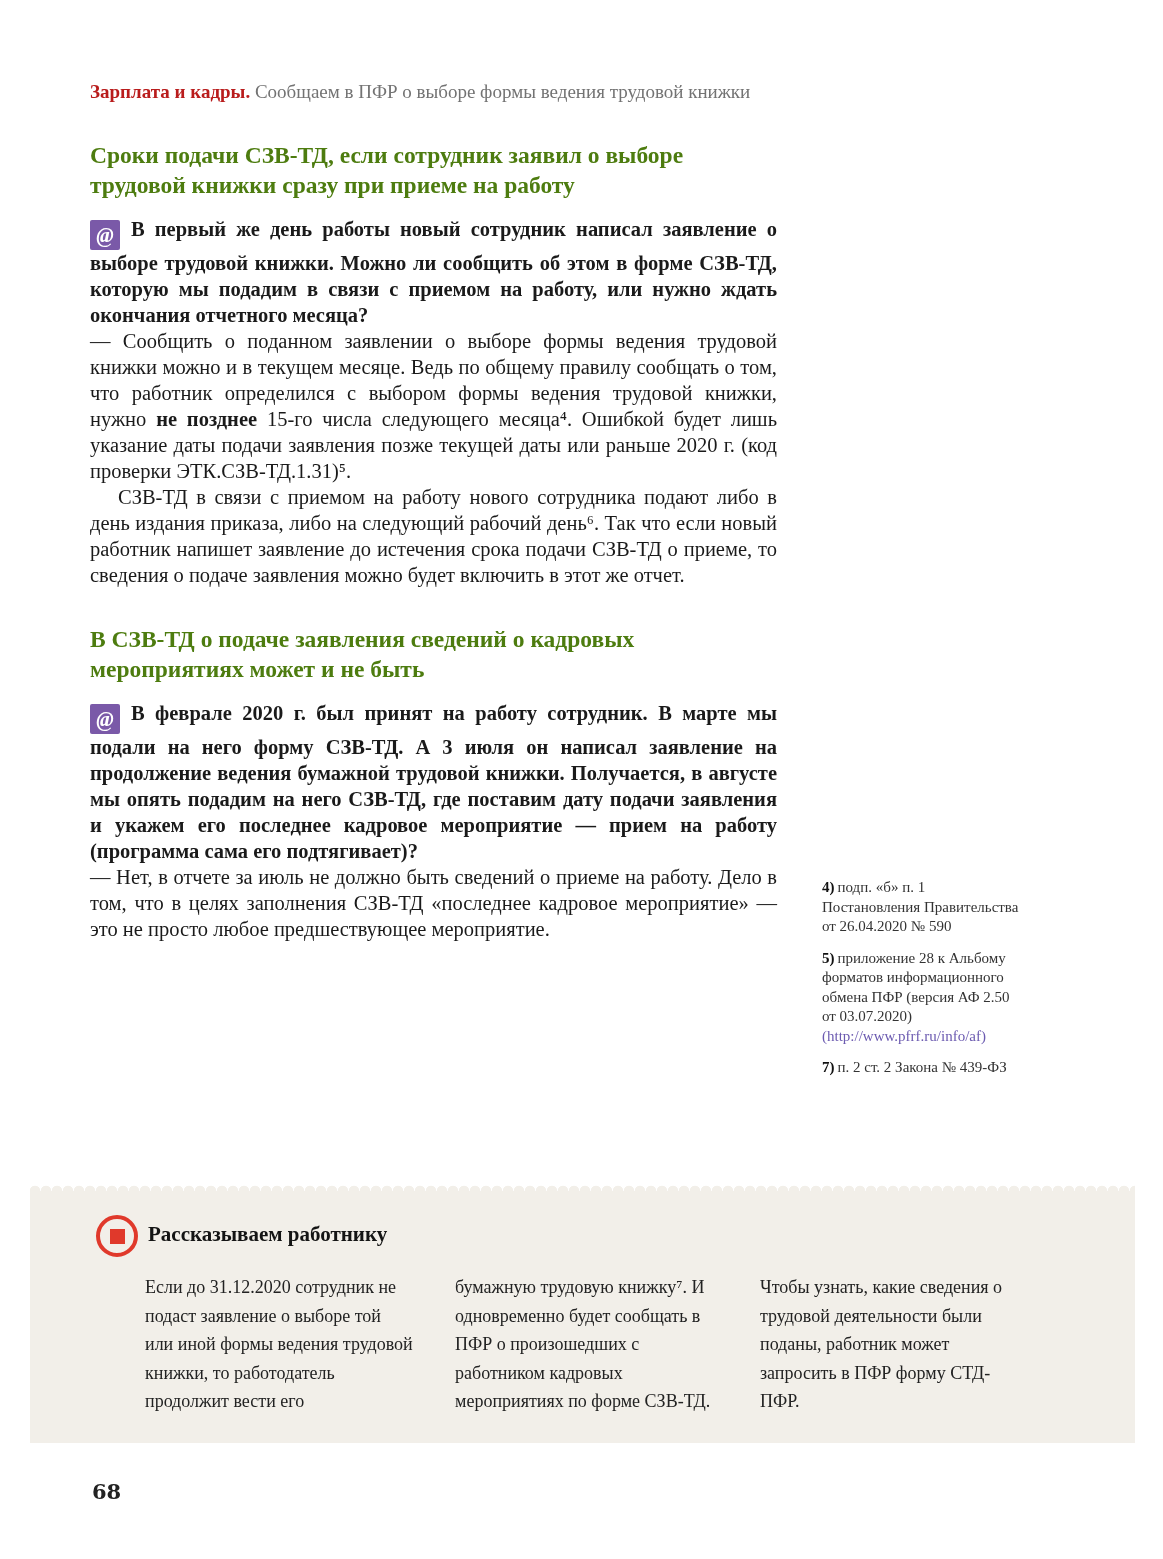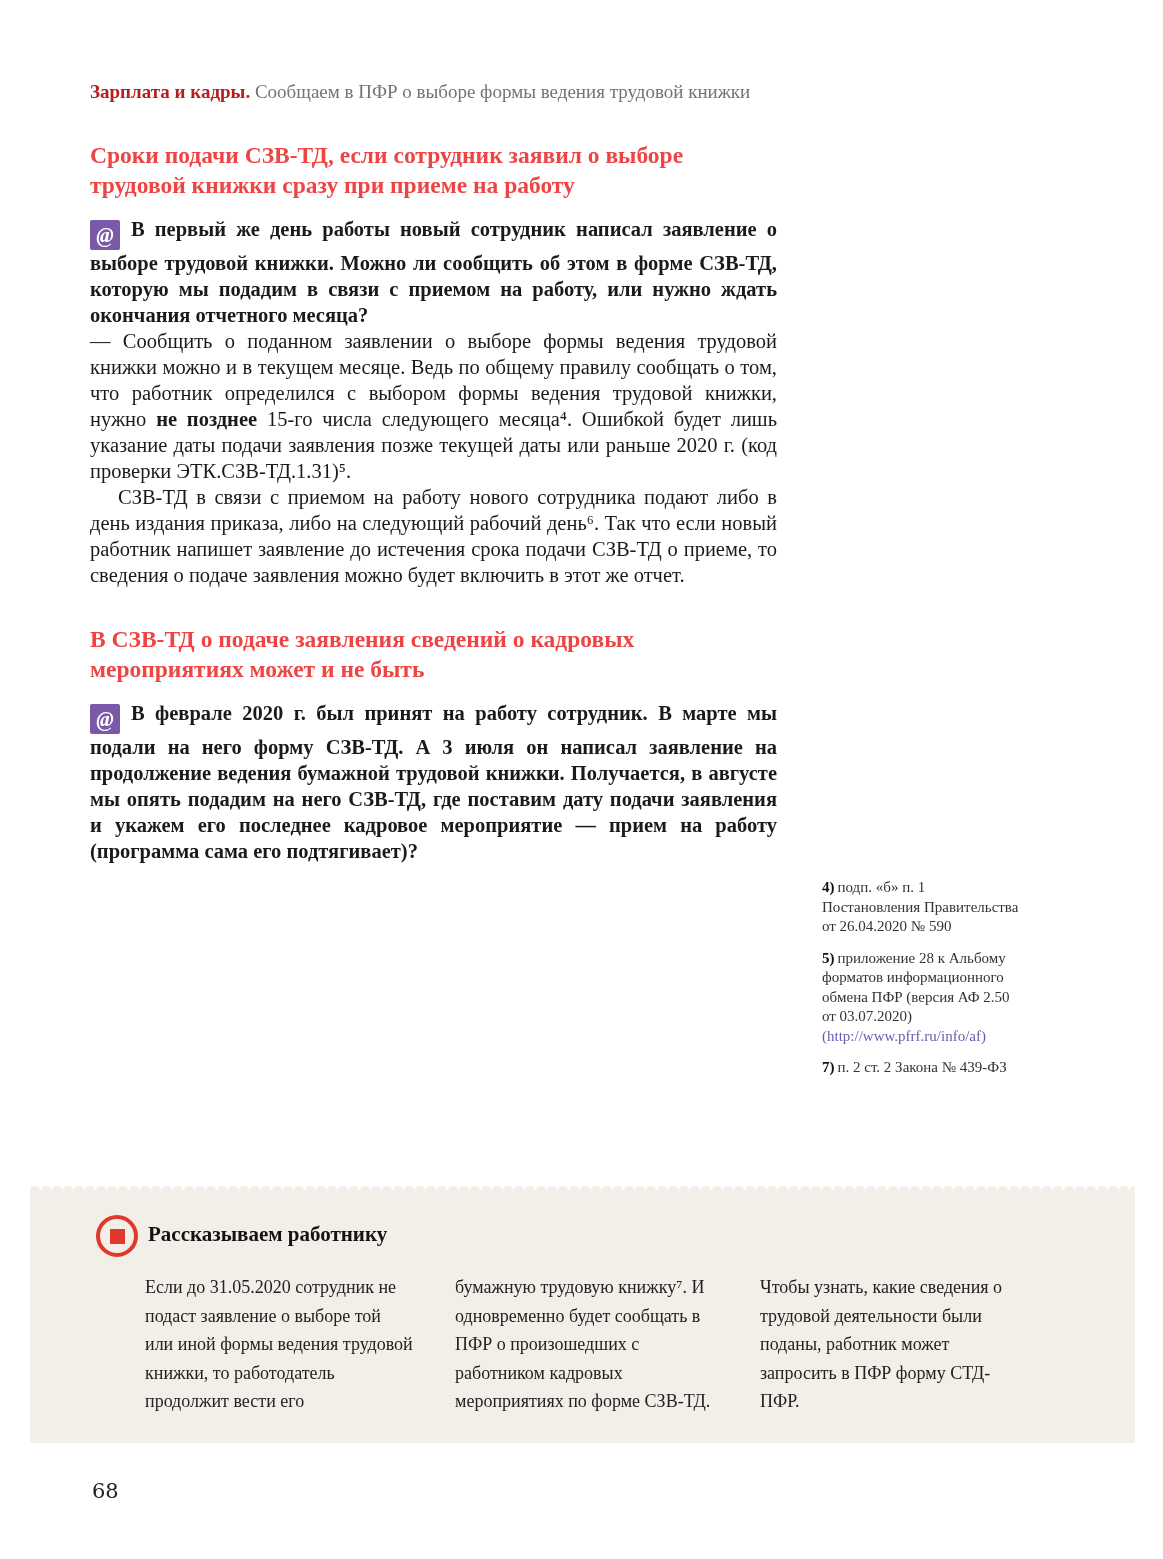--- a/index.html
+++ b/index.html
@@ -21,21 +21,21 @@
   
   .body{
     font-size:20.5px;line-height:26px;
     text-align:justify;margin:0;
   }
   .indent{text-indent:28px;}
   .intro{margin-top:58px;}
   .qa-q{font-weight:bold;margin-top:16px;}
   h2.section{
     font-size:23.5px;line-height:30px;
-    font-weight:bold;color:#ef4444;
+    font-weight:bold;color:#4d7c0f;
     margin:0;margin-top:36px;
   }
   h2.section.second{margin-top:36px;}
   .bold{font-weight:bold;}
   .at-icon{
     display:inline-block;width:30px;height:30px;
     background:#7a59a8;color:#ffffff;
     font-size:21px;line-height:30px;text-align:center;
     border-radius:2px;vertical-align:-6px;margin-right:11px;
     font-style:italic;
@@ -74,20 +74,21 @@
     position:absolute;top:82px;width:268px;
     font-size:18px;line-height:28.5px;color:#222222;
     text-align:left;
   }
   .col1{left:115px;} .col2{left:425px;} .col3{left:730px;}
   
   .page-number{
     position:absolute;left:92px;top:1479px;
     font-size:21px;color:#222222;
     font-family:"DejaVu Serif","Liberation Serif",serif;
+    font-weight:bold;
   }
 </style>
 </head>
 <body>
 
 <div class="page">
 
   <div class="main">
 
     <div class="runhead">
@@ -101,20 +102,21 @@
     <p class="body qa-q"><span class="at-icon">@</span><span>В первый же день работы новый сотрудник написал заявление о выборе трудовой книжки. Можно ли сообщить об этом в форме СЗВ-ТД, которую мы подадим в связи с приемом на работу, или нужно ждать окончания отчетного месяца?</span></p>
 
     <p class="body"><span>—  Сообщить о поданном заявлении о выборе формы ведения трудовой книжки можно и в текущем месяце. Ведь по общему правилу сообщать о том, что работник определился с выбором формы ведения трудовой книжки, нужно </span><span class="bold">не позднее</span><span> 15-го числа следующего месяца⁴. Ошибкой будет лишь указание даты подачи заявления позже текущей даты или раньше 2020 г. (код проверки ЭТК.СЗВ-ТД.1.31)⁵.</span></p>
 
     <p class="body indent">СЗВ-ТД в связи с приемом на работу нового сотрудника подают либо в день издания приказа, либо на следующий рабочий день⁶. Так что если новый работник напишет заявление до истечения срока подачи СЗВ-ТД о приеме, то сведения о подаче заявления можно будет включить в этот же отчет.</p>
 
     <h2 class="section second">В СЗВ-ТД о подаче заявления сведений о кадровых мероприятиях может и не быть</h2>
 
     <p class="body qa-q"><span class="at-icon">@</span><span>В феврале 2020 г. был принят на работу сотрудник. В марте мы подали на него форму СЗВ-ТД. А 3 июля он написал заявление на продолжение ведения бумажной трудовой книжки. Получается, в августе мы опять подадим на него СЗВ-ТД, где поставим дату подачи заявления и укажем его последнее кадровое мероприятие — прием на работу (программа сама его подтягивает)?</span></p>
 
+    <p class="body">—  Нет, в отчете за июль не должно быть сведений о приеме на работу. Дело в том, что в целях заполнения СЗВ-ТД «последнее кадровое мероприятие» — это не просто любое предшествующее мероприятие.</p>
 
   </div>
 
   <aside class="footnotes">
 
     <div class="footnote">
       <b>4)</b><span>подп. «б» п. 1 Постановления Правительства от 26.04.2020 № 590</span>
       
     </div>
 
@@ -130,20 +132,20 @@
     </div>
 
   </aside>
 
   <div class="callout">
     <div class="scallop-edge"></div>
     <div class="callout-icon">
       <div class="sq"></div>
     </div>
     <div class="callout-heading">Рассказываем работнику</div>
-    <div class="callout-col col1">Если до 31.05.2020 сотрудник не подаст заявление о выборе той или иной формы ведения трудовой книжки, то работодатель продолжит вести его</div>
+    <div class="callout-col col1">Если до 31.12.2020 сотрудник не подаст заявление о выборе той или иной формы ведения трудовой книжки, то работодатель продолжит вести его</div>
     <div class="callout-col col2">бумажную трудовую книжку⁷. И одновременно будет сообщать в ПФР о произошедших с работником кадровых мероприятиях по форме СЗВ-ТД.</div>
     <div class="callout-col col3">Чтобы узнать, какие сведения о трудовой деятельности были поданы, работник может запросить в ПФР форму СТД-ПФР.</div>
   </div>
 
   <div class="page-number">68</div>
 
 </div>
 
 </body></html>

